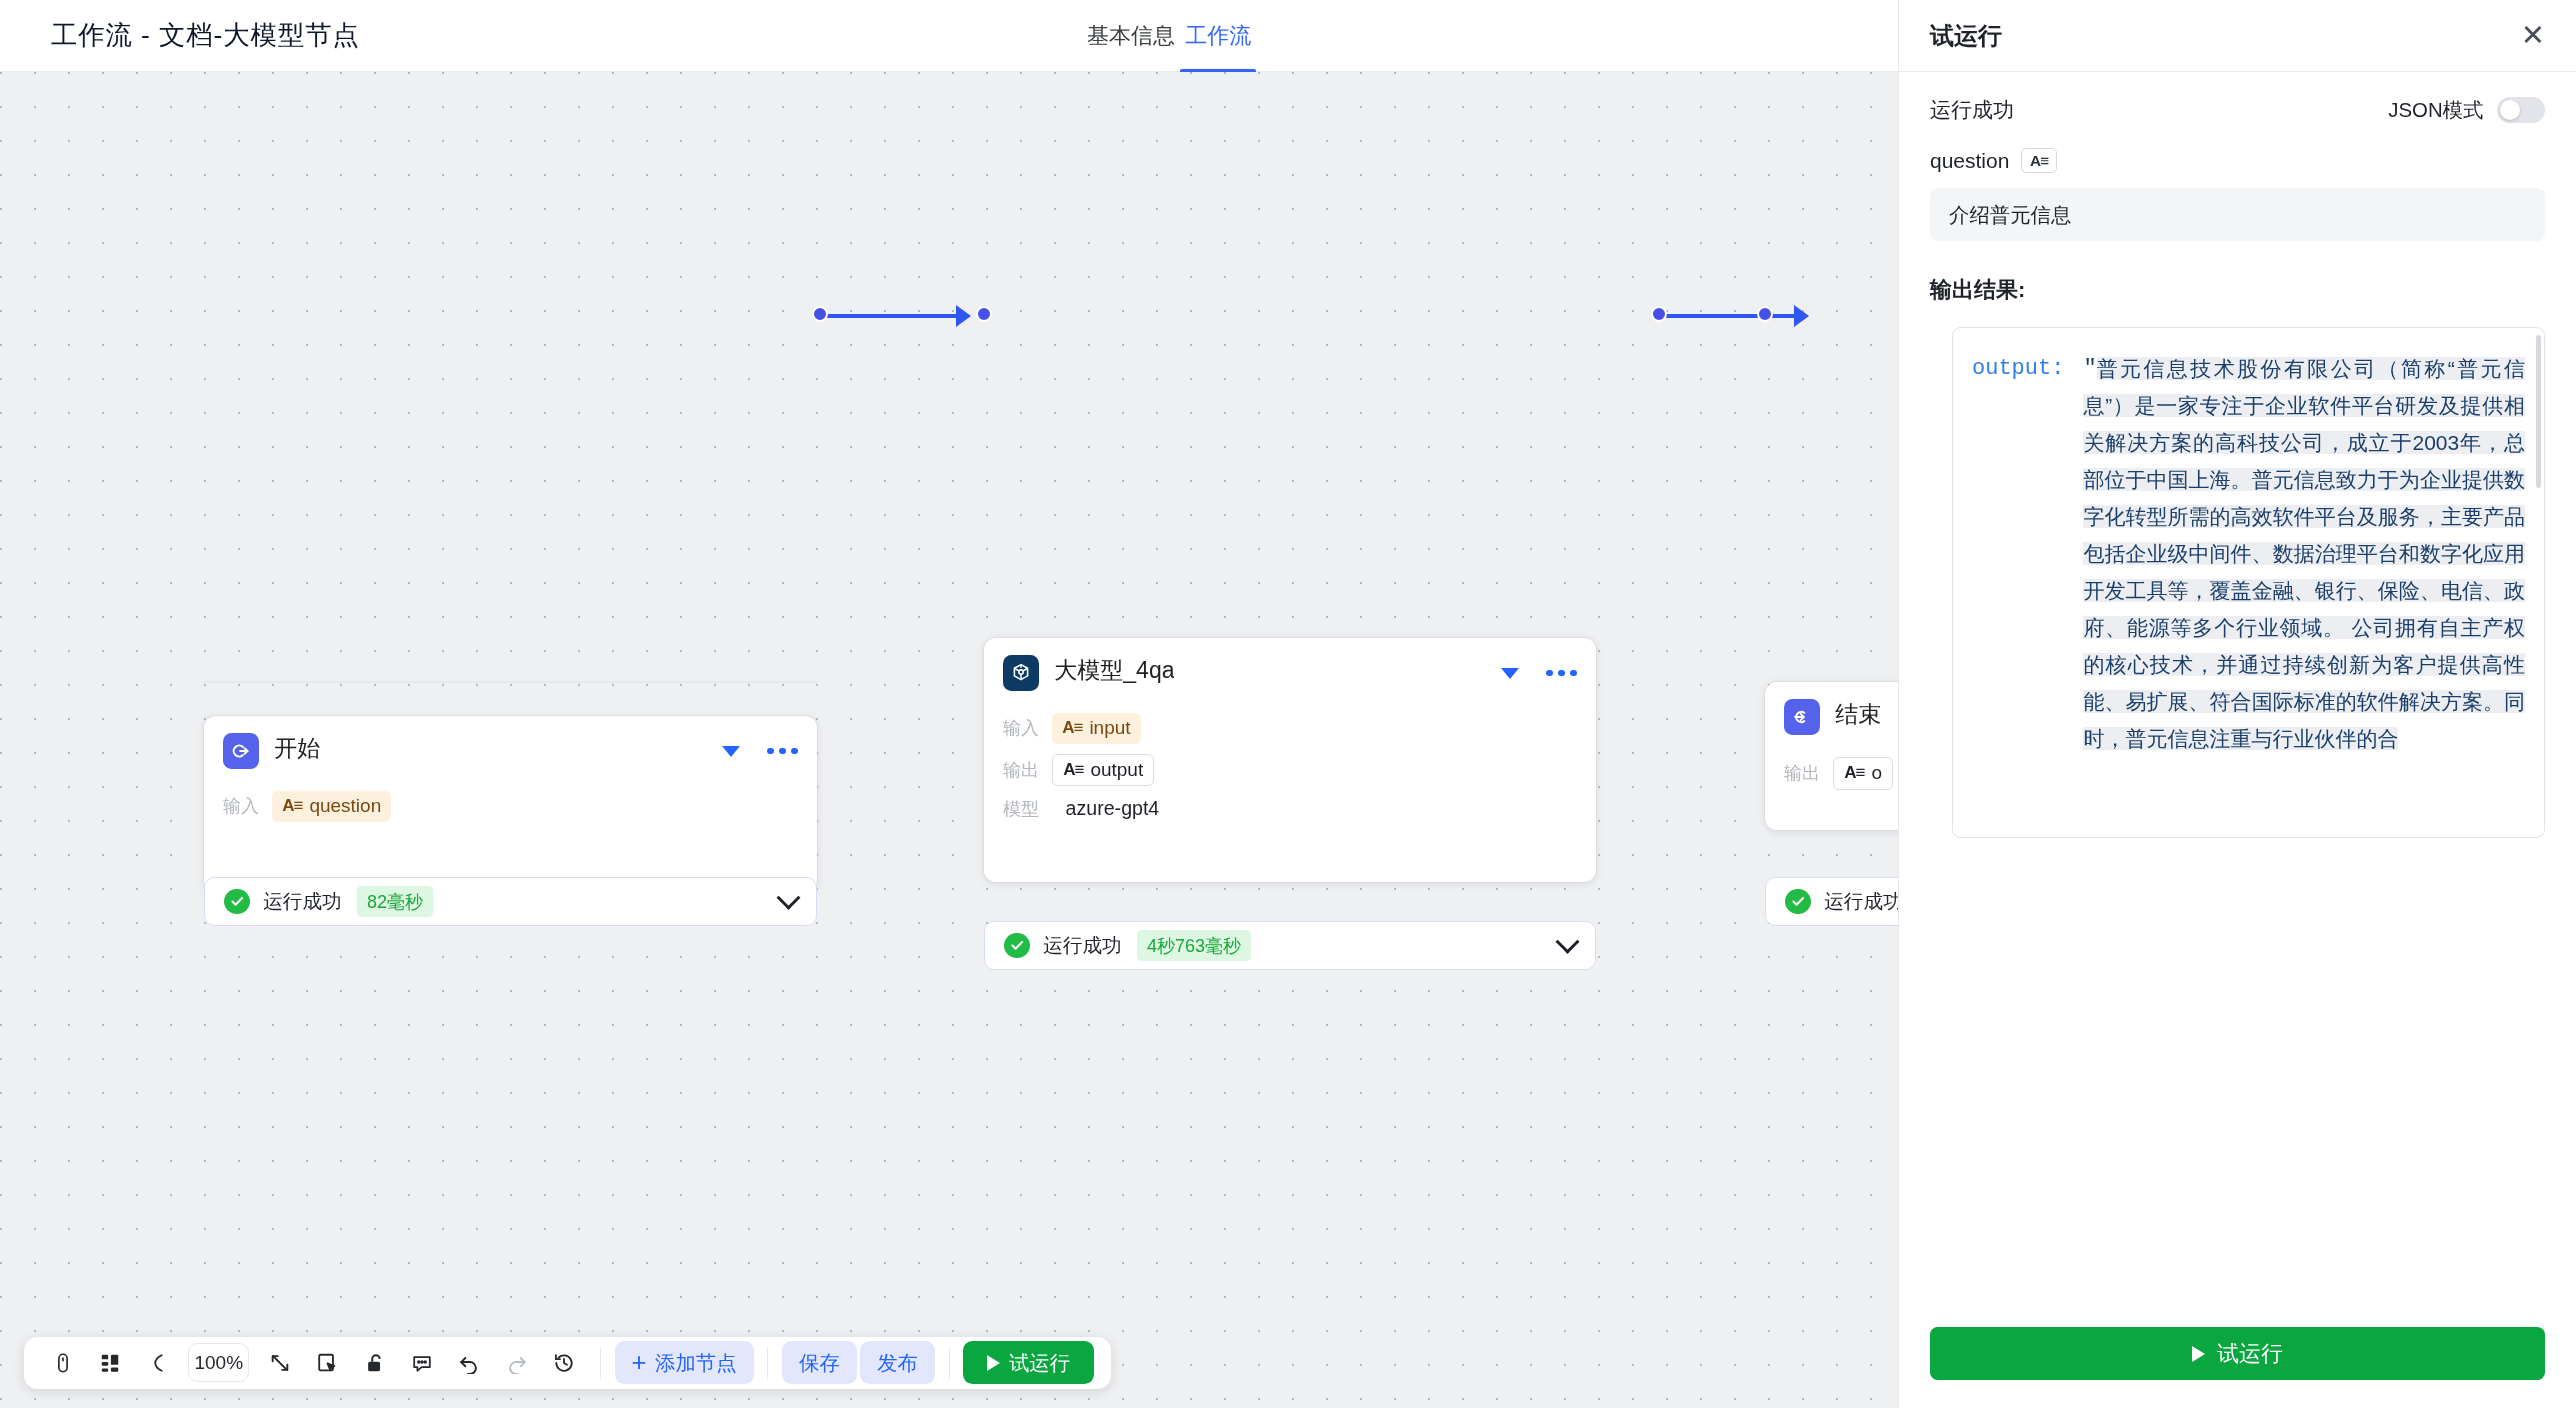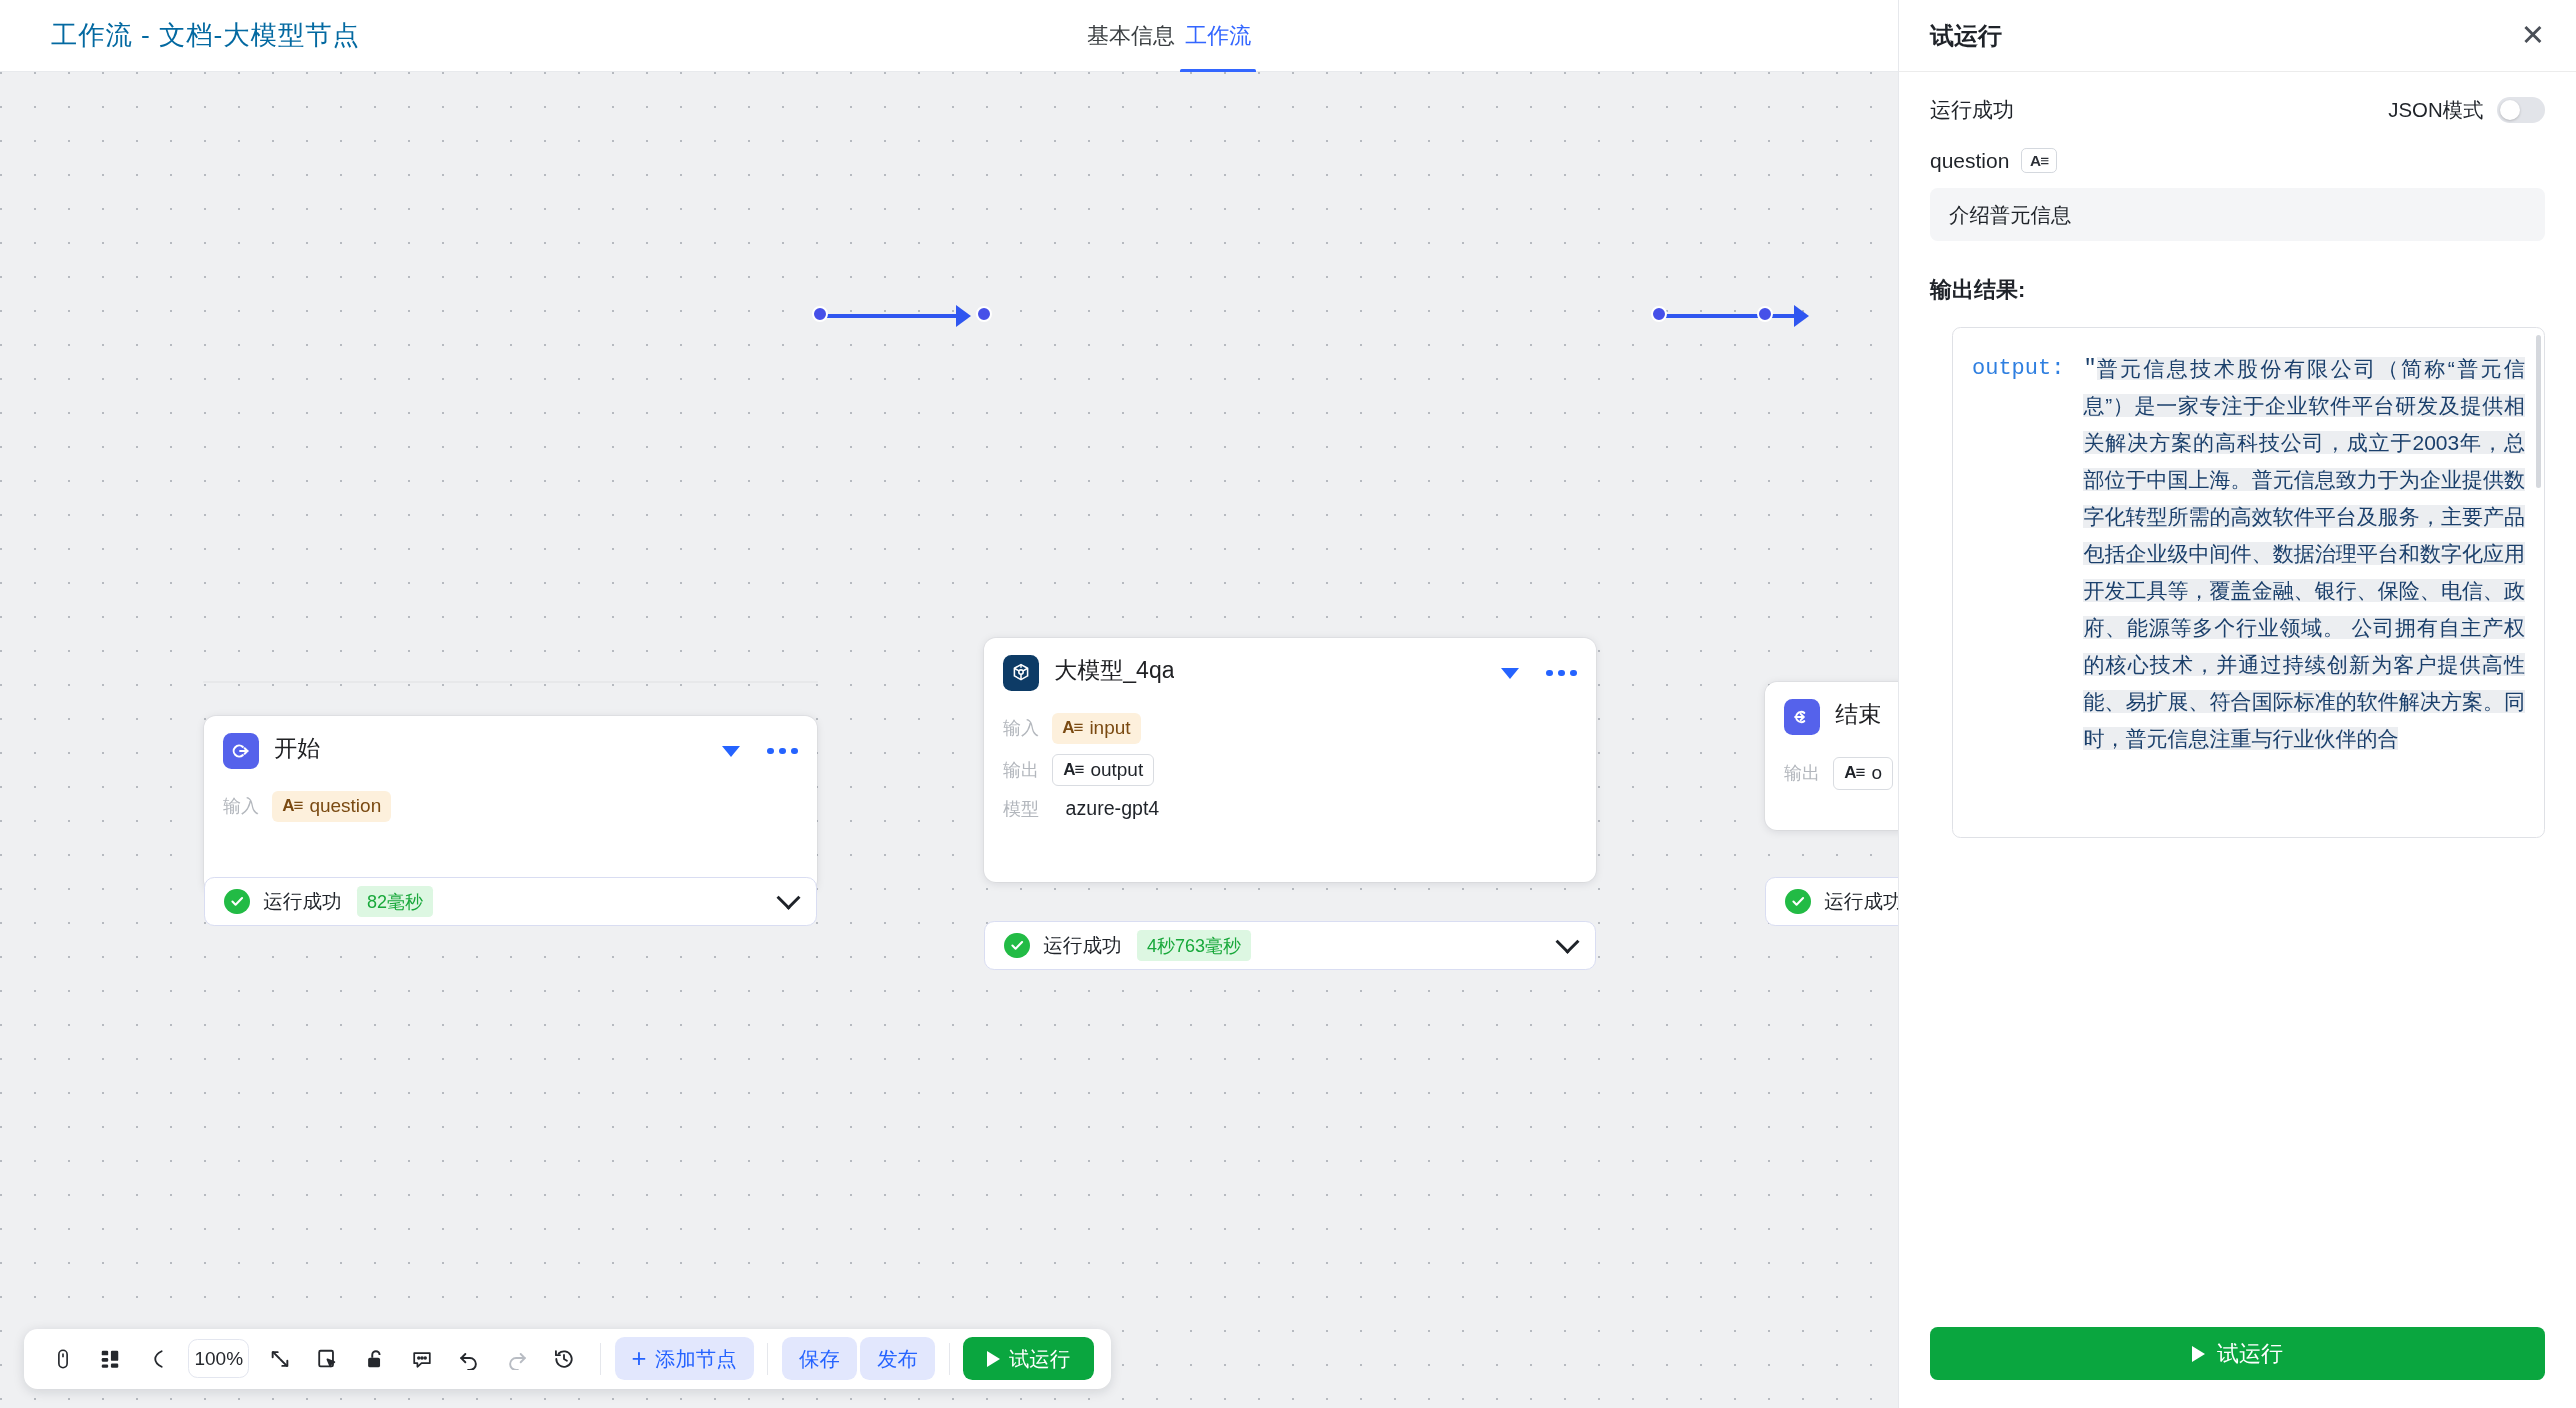--- a/index.html
+++ b/index.html
@@ -14,21 +14,21 @@
   .topbar {
     position: absolute; top: 0; left: 0;
     width: 1898px; height: 72px;
     background: #ffffff;
     border-bottom: 0.9px solid #e8eaed;
     display: flex; align-items: center;
   }
   .page-title {
     margin-left: 51px;
     font-size: 26.4px;
-    color: #0369a1;
+    color: #0f172a;
     letter-spacing: 0.9px;
     white-space: nowrap;
   }
   .tabs {
     position: absolute; left: 1082px; top: 0;
     height: 72px; display: flex; align-items: stretch; 
   }
   .tab {
     display: flex; align-items: center;
     font-size: 22px; color: #3c4043;
@@ -142,21 +142,21 @@
   .edge-arrow {
     position: absolute; width: 0; height: 0;
     border-top: 11px solid transparent;
     border-bottom: 11px solid transparent;
     border-left: 15.3px solid #2f56f0;
   }
 
   
   .toolbar {
     position: absolute; left: 24px; bottom: 20.4px;
-    height: 60px;
+    height: 52px;
     background: #ffffff;
     border-radius: 13.6px;
     box-shadow: 0 2.6px 12px rgba(16,24,40,.13);
     display: flex; align-items: center;
     padding: 0 17px; gap: 3.4px;
   }
   .tb-btn {
     width: 44px; height: 44px; border-radius: 7.7px;
     display: flex; align-items: center; justify-content: center;
     cursor: pointer; color: #25282d;

